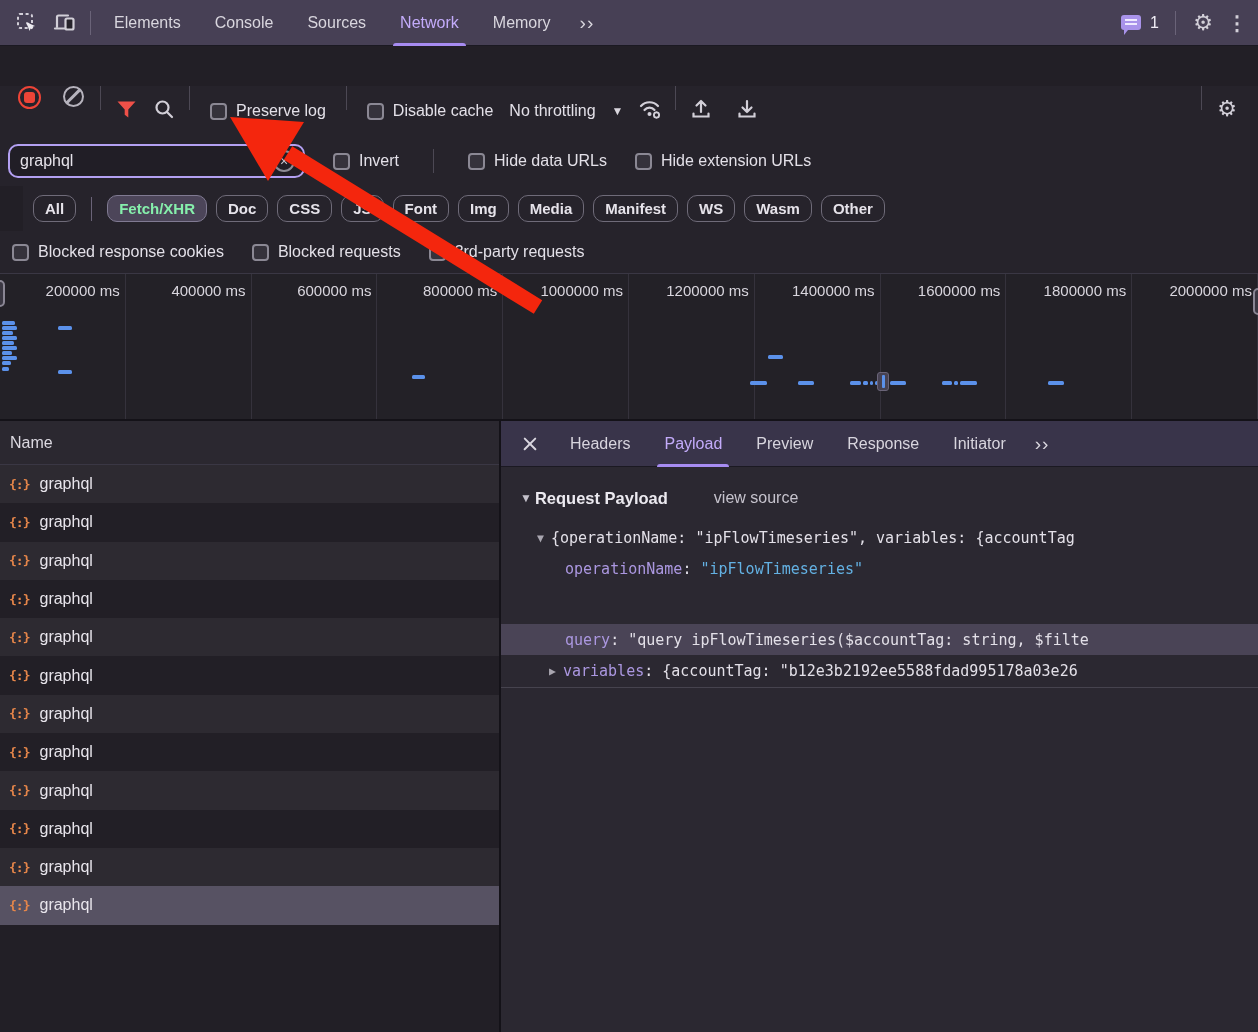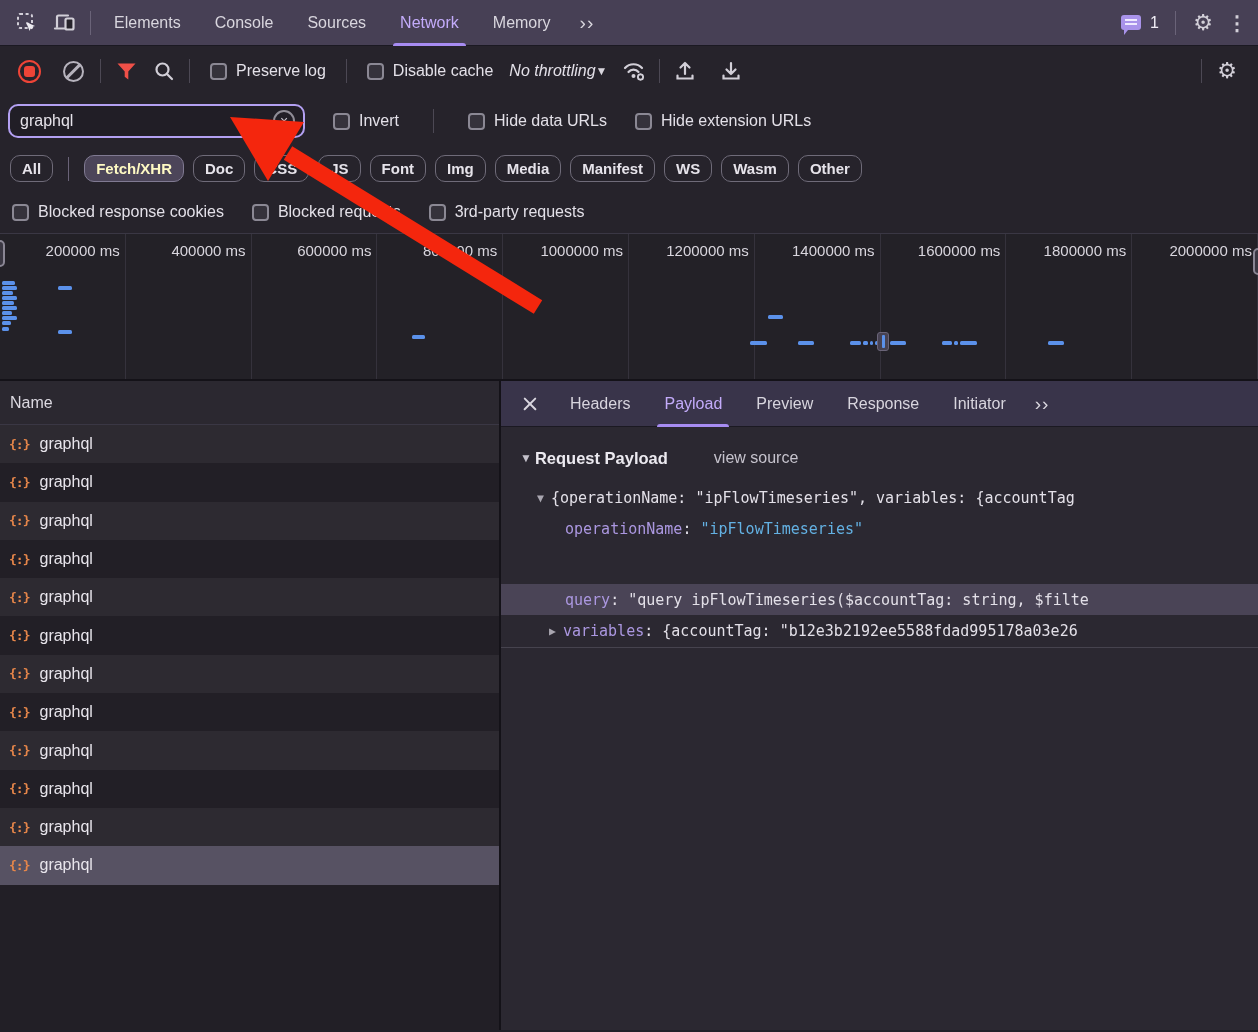--- a/index.html
+++ b/index.html
@@ -21,39 +21,39 @@
   .tab.active::after { content:''; position:absolute; left:10px; right:10px; bottom:0; height:3px; background:#a78cf2; border-radius:3px 3px 0 0; }
   .chev2 { font-size:19px; letter-spacing:1px; color:#d9d6de; padding:0 12px; }
   #tabbar-right { margin-left:auto; display:flex; align-items:center; gap:2px; }
   .bubble { position:relative; width:20px; height:15px; background:#a993ea; border-radius:3px; margin-right:7px; }
   .bubble::after { content:''; position:absolute; left:3px; bottom:-5px; border:5px solid transparent; border-top-color:#a993ea; border-left-color:#a993ea; border-width:5px 4px; }
   .bubble::before { content:''; position:absolute; left:4px; top:4px; width:12px; height:2px; background:#efeaff; box-shadow:0 4px 0 #efeaff; }
   .badge-num { font-size:16px; color:#f0edf5; margin-right:8px; }
   .gear { font-size:22px; color:#d2cfd8; line-height:1; }
   .kebab { font-size:20px; font-weight:bold; color:#d2cfd8; letter-spacing:0; padding:0 6px; }
   
-  #toolbar { height:50px; background:#26232b; display:flex; align-items:center; padding:0 12px; }
+  #toolbar { height:50px; background:#26232b; display:flex; padding:0 12px;margin-top:40px; }
   .rec { width:23px; height:23px; border:2.5px solid #ee4437; border-radius:50%; position:relative; margin:0 12px 0 6px; }
   .rec::after { content:''; position:absolute; inset:4px; background:#ee4437; border-radius:3px; }
   .blk { width:21px; height:21px; border:2.5px solid #b6b3bd; border-radius:50%; position:relative; margin:0 10px; }
   .blk::after { content:''; position:absolute; left:-2px; top:7px; width:20px; height:2.5px; background:#b6b3bd; transform:rotate(-45deg); }
   .cb { flex:none; width:17px; height:17px; border:2px solid #8b8894; border-radius:4px; background:#35323b; }
   .cb-label { display:flex; align-items:center; gap:9px; font-size:16px; color:#e3e0e8; white-space:nowrap; }
-  .throttle { display:flex; align-items:center; font-size:16px; color:#e3e0e8;font-style:italic; }
+  .throttle { display:flex; align-items:center; gap:16px; font-size:16px; color:#e3e0e8; }
   .caret { font-size:12px; color:#d9d6de; }
   #toolbar .vdiv, #filter-row .vdiv { background:#4c4854; }
   
   #filter-row { height:50px; background:#26232b; display:flex; align-items:center; padding:0 8px; gap:28px; }
   #filter-box { display:flex; align-items:center; width:297px; height:34px; background:#211e26; border:2px solid #b3a0f2; border-radius:10px; padding:0 8px 0 10px; }
   #filter-box input { flex:1; background:transparent; border:none; outline:none; color:#e6e3ea; font-size:16px; font-family:"Liberation Sans", sans-serif; }
   .clear-x { flex:none; width:22px; height:22px; border:2px solid #8f8c96; border-radius:50%; color:#c9c6d0; font-size:14px; display:flex; align-items:center; justify-content:center; line-height:1; }
   
-  #chips-row { height:45px; background:#26232b; display:flex; align-items:center; padding:0 10px; gap:9px; }
+  #chips-row { height:45px; background:#26232b; display:flex; align-items:center; padding:0 10px; gap:9px;margin-left:23px; }
   .chip { border:1.5px solid #6f6b79; border-radius:10px; padding:4px 11px; font-size:15px; font-weight:bold; color:#e6e3ea; white-space:nowrap; }
-  .chip.selected { background:#4c4559; border-color:#807a92; color:#fef9c3; }
+  .chip.selected { background:#4c4559; border-color:#807a92; color:#86efac; }
   
   #blocked-row { height:42px; background:#26232b; display:flex; align-items:center; padding:0 12px; gap:28px; }
   
   #overview { position:relative; height:148px; background:#232127; border-top:1px solid #3a3744; border-bottom:2px solid #141218; overflow:hidden; }
   #tl-grid { position:absolute; inset:0; display:flex; }
   .tl-cell { flex:0 0 125.8px; height:100%; border-right:1px solid #35323c; font-size:15px; color:#d9d6de; text-align:right; padding:8px 5px 0 0; overflow:hidden; white-space:nowrap; }
   .tlbar { position:absolute; height:4px; background:#5b91ea; border-radius:1.5px; }
   .tlmark { position:absolute; background:#474252; border:1px solid #6a6478; border-radius:3px; }
   .tlmark::after { content:''; position:absolute; left:50%; top:2px; bottom:2px; width:3px; margin-left:-1.5px; background:#5b91ea; border-radius:1px; }
   .hgrip { position:absolute; width:10px; height:27px; background:#3a3742; border:2px solid #8a8694; border-radius:6px; }

